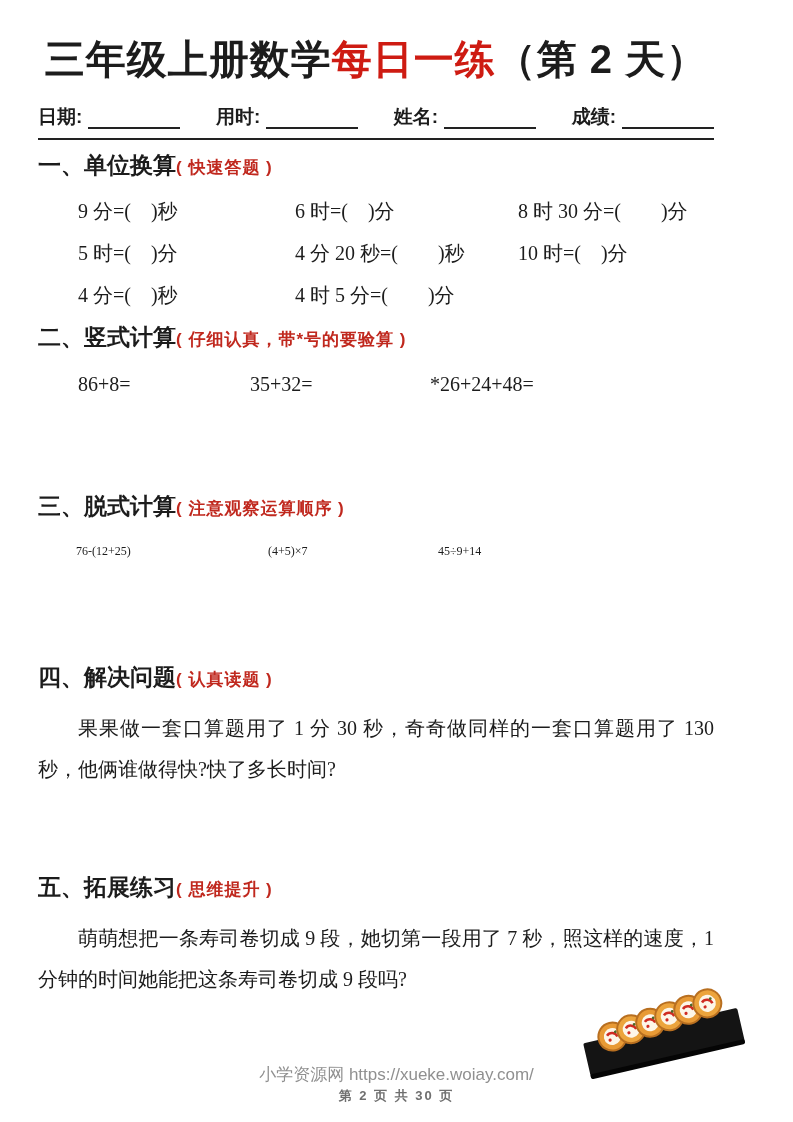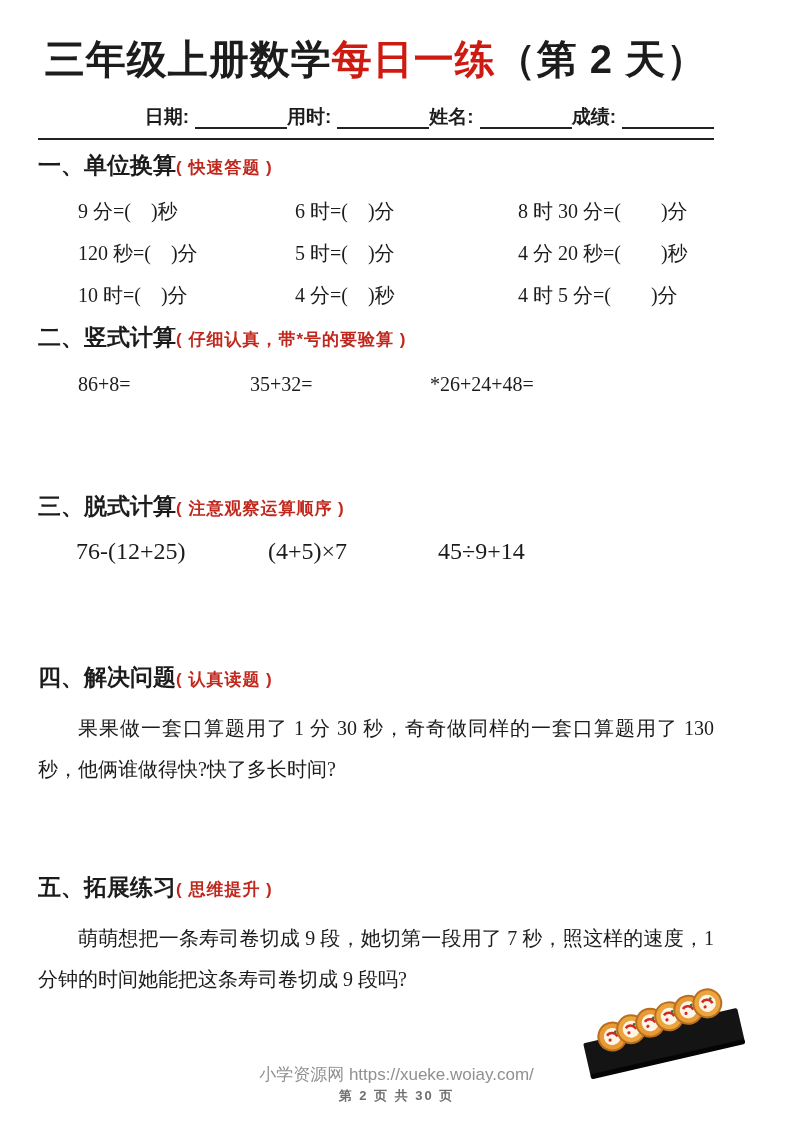--- a/index.html
+++ b/index.html
@@ -24,21 +24,21 @@
     font-size: 40px;
     line-height: 58px;
     letter-spacing: 1px;
     white-space: nowrap;
   }
   .title .red { color: #ce1b12; }
   
   .meta-row {
     margin-top: 15px;
     display: flex;
-    justify-content: flex-end;
+    justify-content: space-between;
     align-items: flex-end;
     height: 26px;
   }
   .meta-field { display: flex; align-items: flex-end; }
   .meta-label {
     font-family: "Liberation Sans", "DejaVu Sans", sans-serif;
     font-weight: bold;
     font-size: 19px;
     line-height: 24px;
   }
@@ -82,21 +82,21 @@
     grid-template-columns: 172px 180px 170px 1fr;
     font-size: 20px;
     line-height: 24px;
   }
   .work-gap-1 { height: 94px; }
   .s3-heading { margin-top: 0; }
   .s3-grid {
     margin: 14px 0 0 38px;
     display: grid;
     grid-template-columns: 192px 170px 175px 1fr;
-    font-size: 24px;
+    font-size: 12px;
     line-height: 24px;
   }
   .work-gap-2 { height: 98px; }
   .s4-heading { margin-top: 0; }
   .story {
     margin-top: 12px;
     font-size: 20px;
     line-height: 41px;
     text-indent: 2em;
     text-align: justify;
@@ -160,21 +160,20 @@
   </div>
 
   <hr class="divider">
 
   <div class="section">
     <div class="section-heading s1-heading"><span>一、单位换算</span><span class="section-hint">( 快速答题 )</span></div>
     <div class="s1-grid">
       <span>9 分=(　)秒</span>
       <span>6 时=(　)分</span>
       <span>8 时 30 分=(　　)分</span>
-      <span>120 秒=(　)分</span>
       <span>5 时=(　)分</span>
       <span>4 分 20 秒=(　　)秒</span>
       <span>10 时=(　)分</span>
       <span>4 分=(　)秒</span>
       <span>4 时 5 分=(　　)分</span>
     </div>
   </div>
 
   <div class="section">
     <div class="section-heading s2-heading"><span>二、竖式计算</span><span class="section-hint">( 仔细认真，带*号的要验算 )</span></div>

